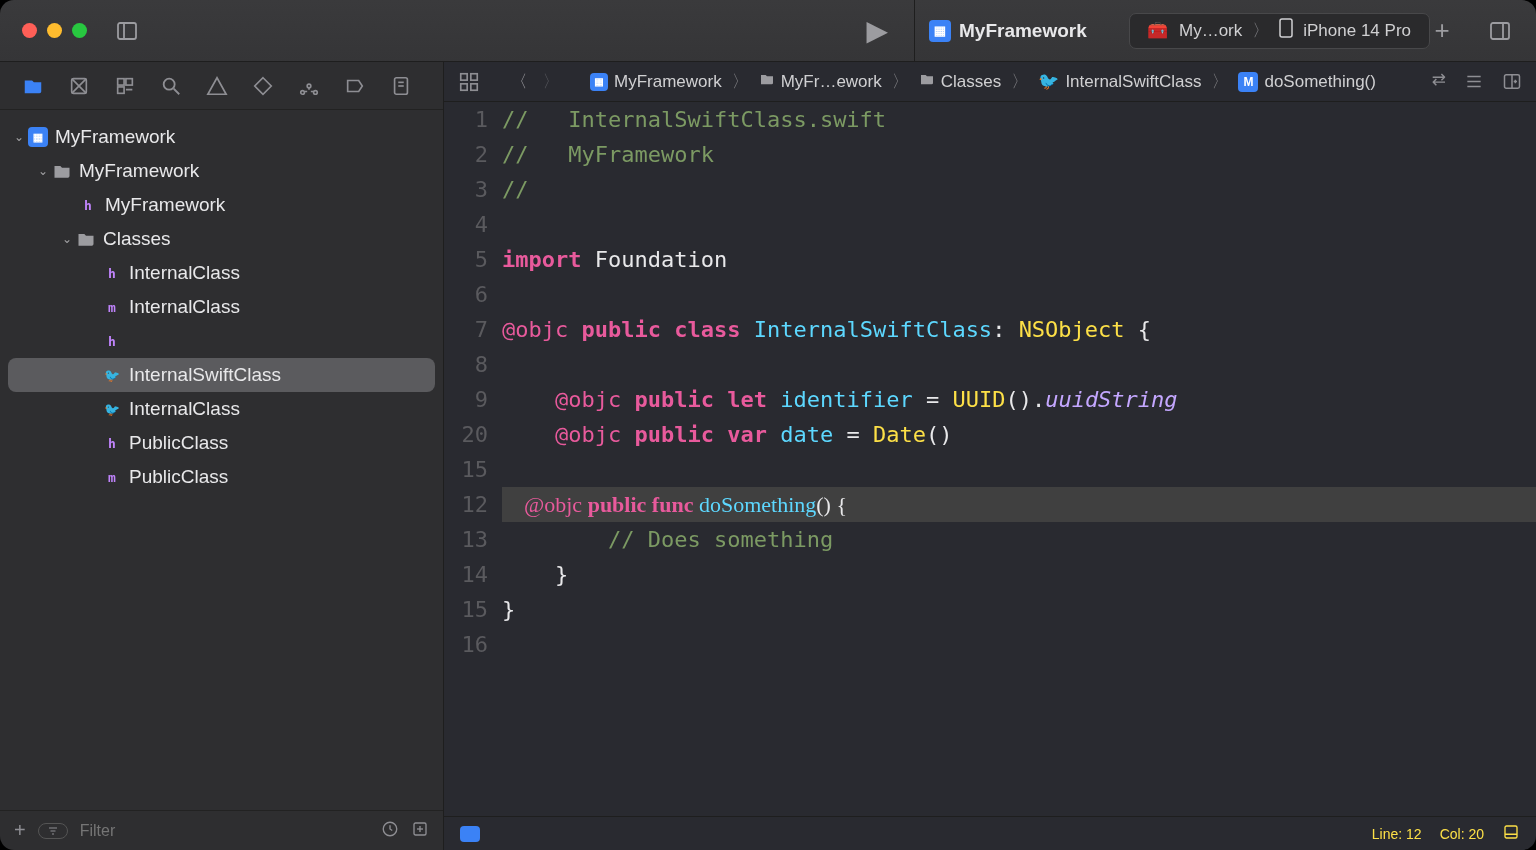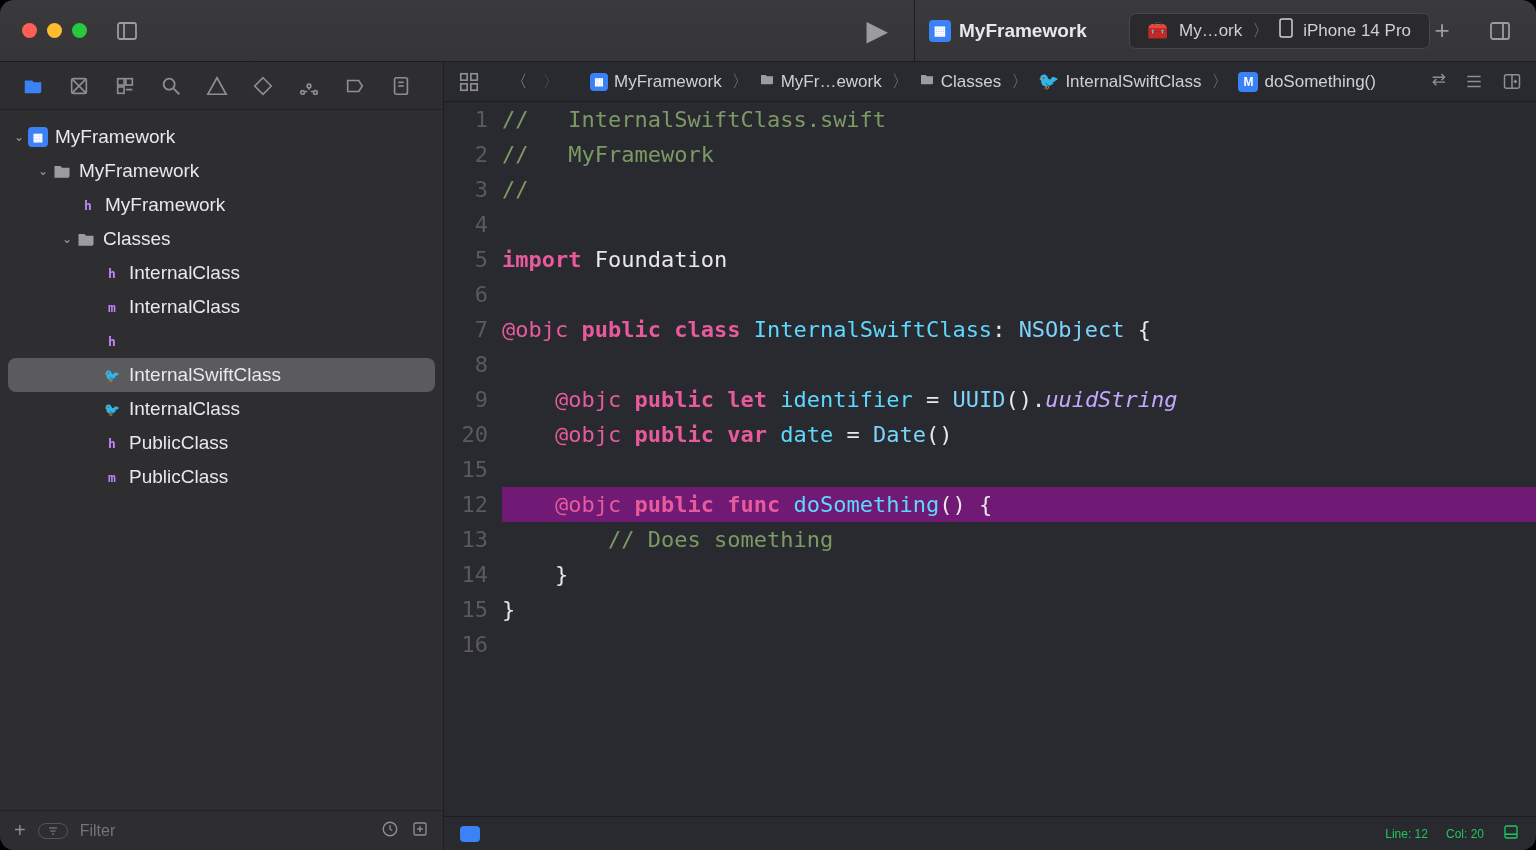--- a/index.html
+++ b/index.html
@@ -62,31 +62,31 @@
 .jump-seg { display:flex; align-items:center; gap:6px; }
 .jump-bar .sep { color:#7a7a7e; }
 .micon { width:20px; height:20px; background:#3b82f6; border-radius:4px; color:#fff; display:flex;align-items:center;justify-content:center;font-size:12px;font-weight:700; }
 .swifticn { color:#fb923c; }
 .jump-right { margin-left:auto; display:flex; gap:18px; color:#8e8e93; }
 
 .code { flex:1; display:flex; overflow:auto; font-family: "SF Mono", ui-monospace, Menlo, monospace; font-size:22px; line-height:35px; }
 .gutter { width:58px; text-align:right; color:#5a5a5e; padding-right:14px; user-select:none; }
 .lines { flex:1; white-space:pre; color:#e8e8ea; }
 .ln { height:35px; }
-.ln.hl { background:#701a75; }
+.ln.hl { background:#404040;font-family:Liberation Serif, serif; }
 .tok-comment { color:#7c9a63; }
 .tok-kw { color:#e85a9c; font-weight:600;text-align:right; }
 .tok-attr { color:#e85a9c; }
 .tok-class { color:#5dd8ff; }
-.tok-type { color:#7dd3fc;margin-top:48px; }
+.tok-type { color:#fde047;margin-top:48px; }
 .tok-ident { color:#5dd8ff; }
 .tok-fn { color:#5dd8ff; }
 .tok-call { color:#c4a7ff;font-style:italic; }
 
-.statusbar { height:34px; border-top:1px solid #1e1e1e; display:flex; align-items:center; padding:0 16px; color:#22c55e; font-size:12px; }
+.statusbar { height:34px; border-top:1px solid #1e1e1e; display:flex; align-items:center; padding:0 16px; color:#fde047; font-size:14px; }
 .statusbar .blue-pill { width:20px; height:16px; background:#3b82f6; border-radius:4px; }
 .statusbar .right { margin-left:auto; display:flex; gap:18px; align-items:center; }
 
 svg { width:100%; height:100%; }
 </style>
 </head>
 <body>
 
 <div class="toolbar">
   <div class="traffic">

